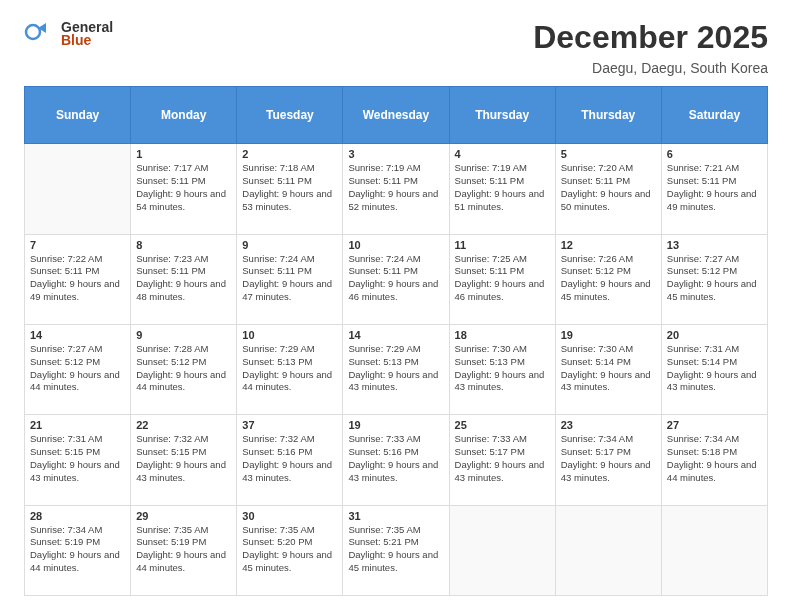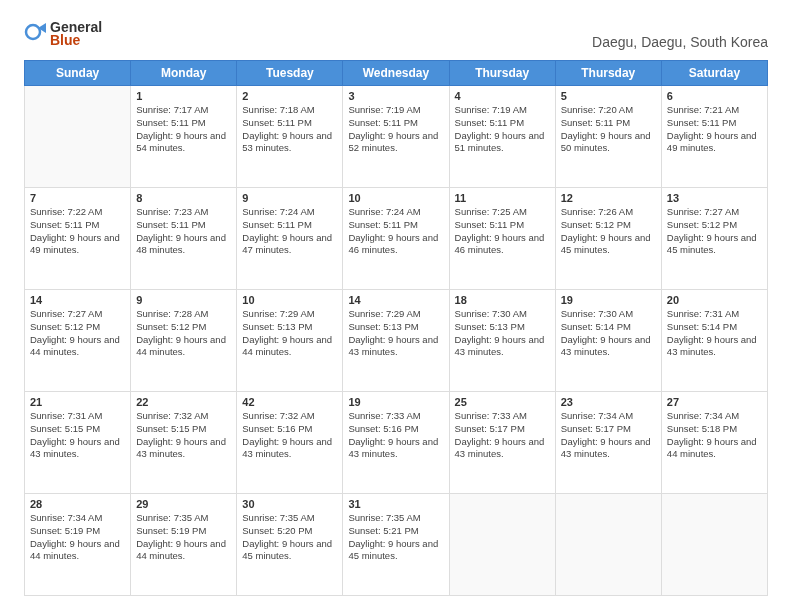--- a/index.html
+++ b/index.html
@@ -19,49 +19,49 @@
     }
     .header {
       display: flex;
       justify-content: space-between;
       align-items: flex-start;
       margin-bottom: 10px;
     }
     .logo {
       display: flex;
       align-items: center;
-      gap: 4px;
+      gap: 15px;
     }
     .title-area {
       text-align: right;
     }
     .month-title {
       font-size: 32px;
       font-weight: bold;
       color: #333;
       line-height: 1.1;
     }
     .subtitle {
       font-size: 14px;
       color: #555;
-      margin-top: 14px;
+      margin-top: 5px;
     }
     .calendar {
       width: 100%;
       border-collapse: collapse;
       flex: 1;
       table-layout: fixed;
     }
     .calendar th {
       background-color: #4a90d9;
       color: #fff;
       font-size: 12px;
       font-weight: bold;
       text-align: center;
-      padding: 5px 4px;
+      padding: 21px 4px;
       border: 1px solid #3a7bc8;
     }
     .calendar td {
       border: 1px solid #ddd;
       vertical-align: top;
       padding: 4px 5px;
       font-size: 10px;
       color: #333;
       background: #fff;
       height: 80px;
@@ -91,20 +91,21 @@
           <circle cx="9" cy="9" r="7" fill="none" stroke="#4a90d9" stroke-width="2.5"></circle>
           <polygon points="14,5 22,0 22,10" fill="#4a90d9"></polygon>
         </svg>
 
       <div style="display:flex;flex-direction:column;line-height:1.1">
         <span style="font-size:14px;font-weight:bold;color:#333;">General</span>
         <span style="font-size:14px;font-weight:bold;color:#c2410c;margin-top:-2px;">Blue</span>
       </div>
     </div>
     <div class="title-area">
+      <div class="month-title">December 2025</div>
       <div class="subtitle">Daegu, Daegu, South Korea</div>
     </div>
   </div>
 
   <table class="calendar">
     <thead>
       <tr id="dow-row">
           <th>Sunday</th>
           <th>Monday</th>
           <th>Tuesday</th>
@@ -205,21 +206,21 @@
         <tr>
           <td>
             <div class="day-number">21</div>
             <div class="day-info">Sunrise: 7:31 AM<br>Sunset: 5:15 PM<br>Daylight: 9 hours and 43 minutes.</div>
           </td>
           <td>
             <div class="day-number">22</div>
             <div class="day-info">Sunrise: 7:32 AM<br>Sunset: 5:15 PM<br>Daylight: 9 hours and 43 minutes.</div>
           </td>
           <td>
-            <div class="day-number">42</div>
+            <div class="day-number">37</div>
             <div class="day-info">Sunrise: 7:32 AM<br>Sunset: 5:16 PM<br>Daylight: 9 hours and 43 minutes.</div>
           </td>
           <td>
             <div class="day-number">19</div>
             <div class="day-info">Sunrise: 7:33 AM<br>Sunset: 5:16 PM<br>Daylight: 9 hours and 43 minutes.</div>
           </td>
           <td>
             <div class="day-number">25</div>
             <div class="day-info">Sunrise: 7:33 AM<br>Sunset: 5:17 PM<br>Daylight: 9 hours and 43 minutes.</div>
           </td>

